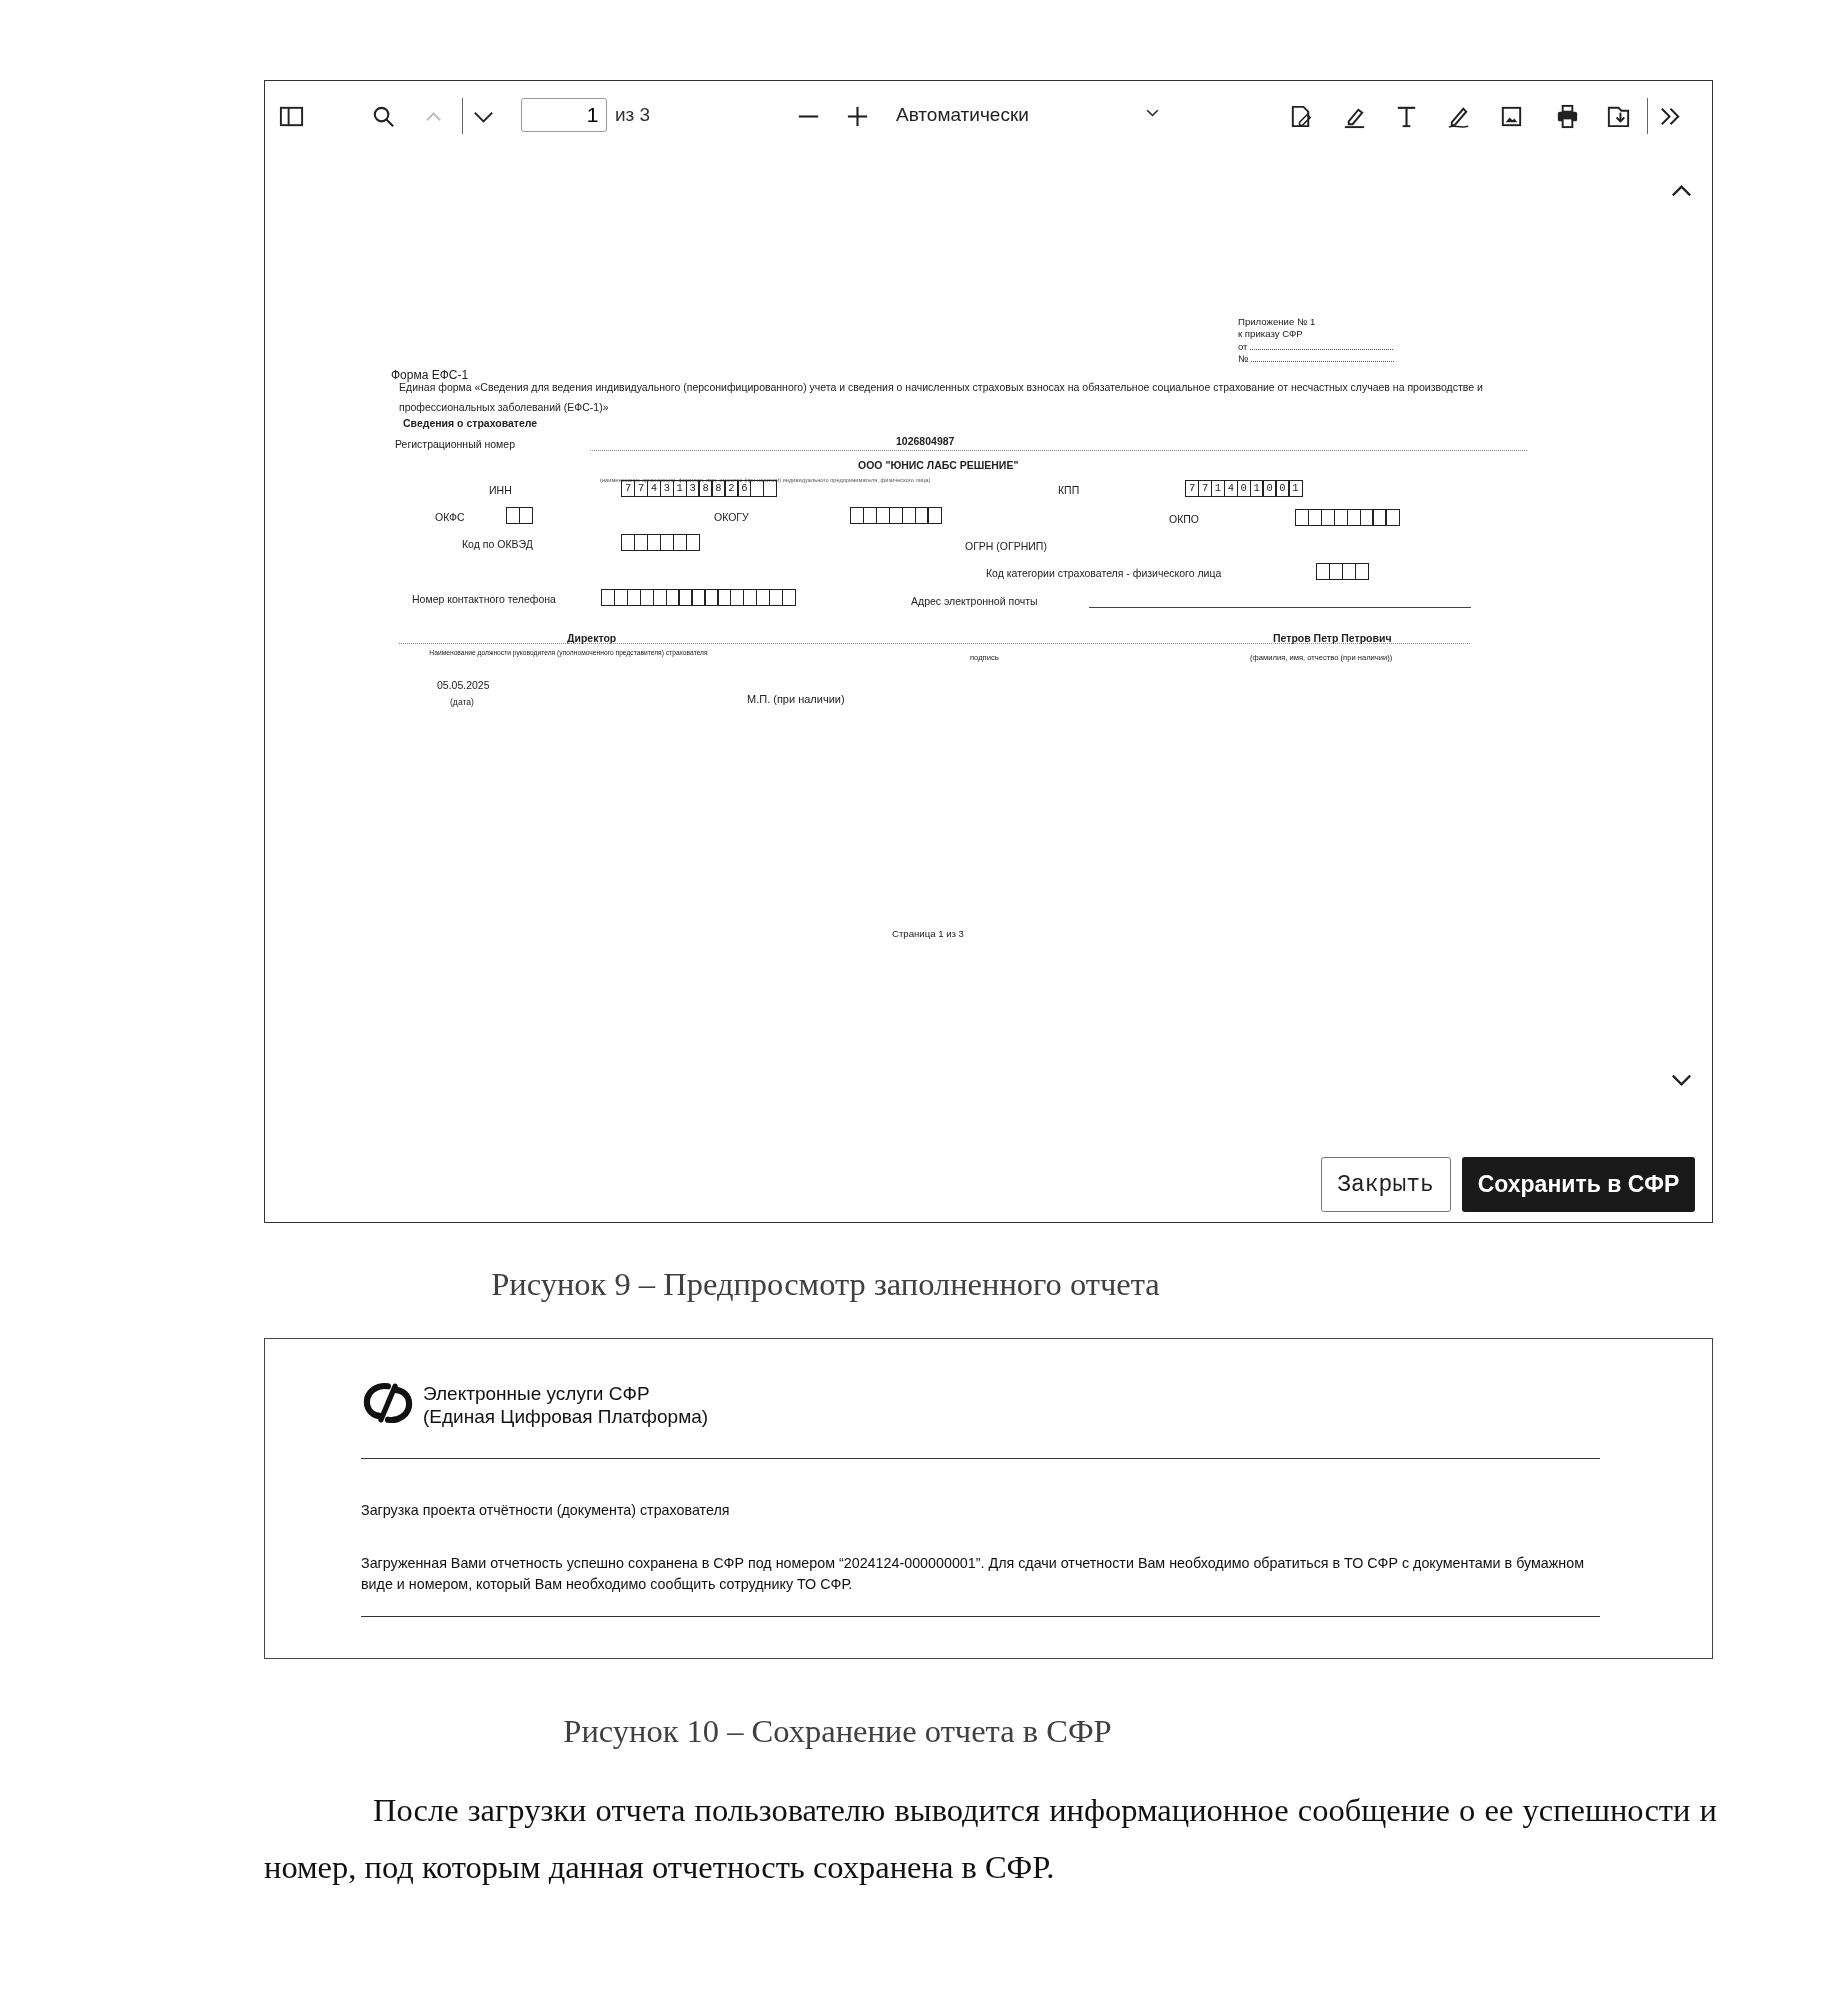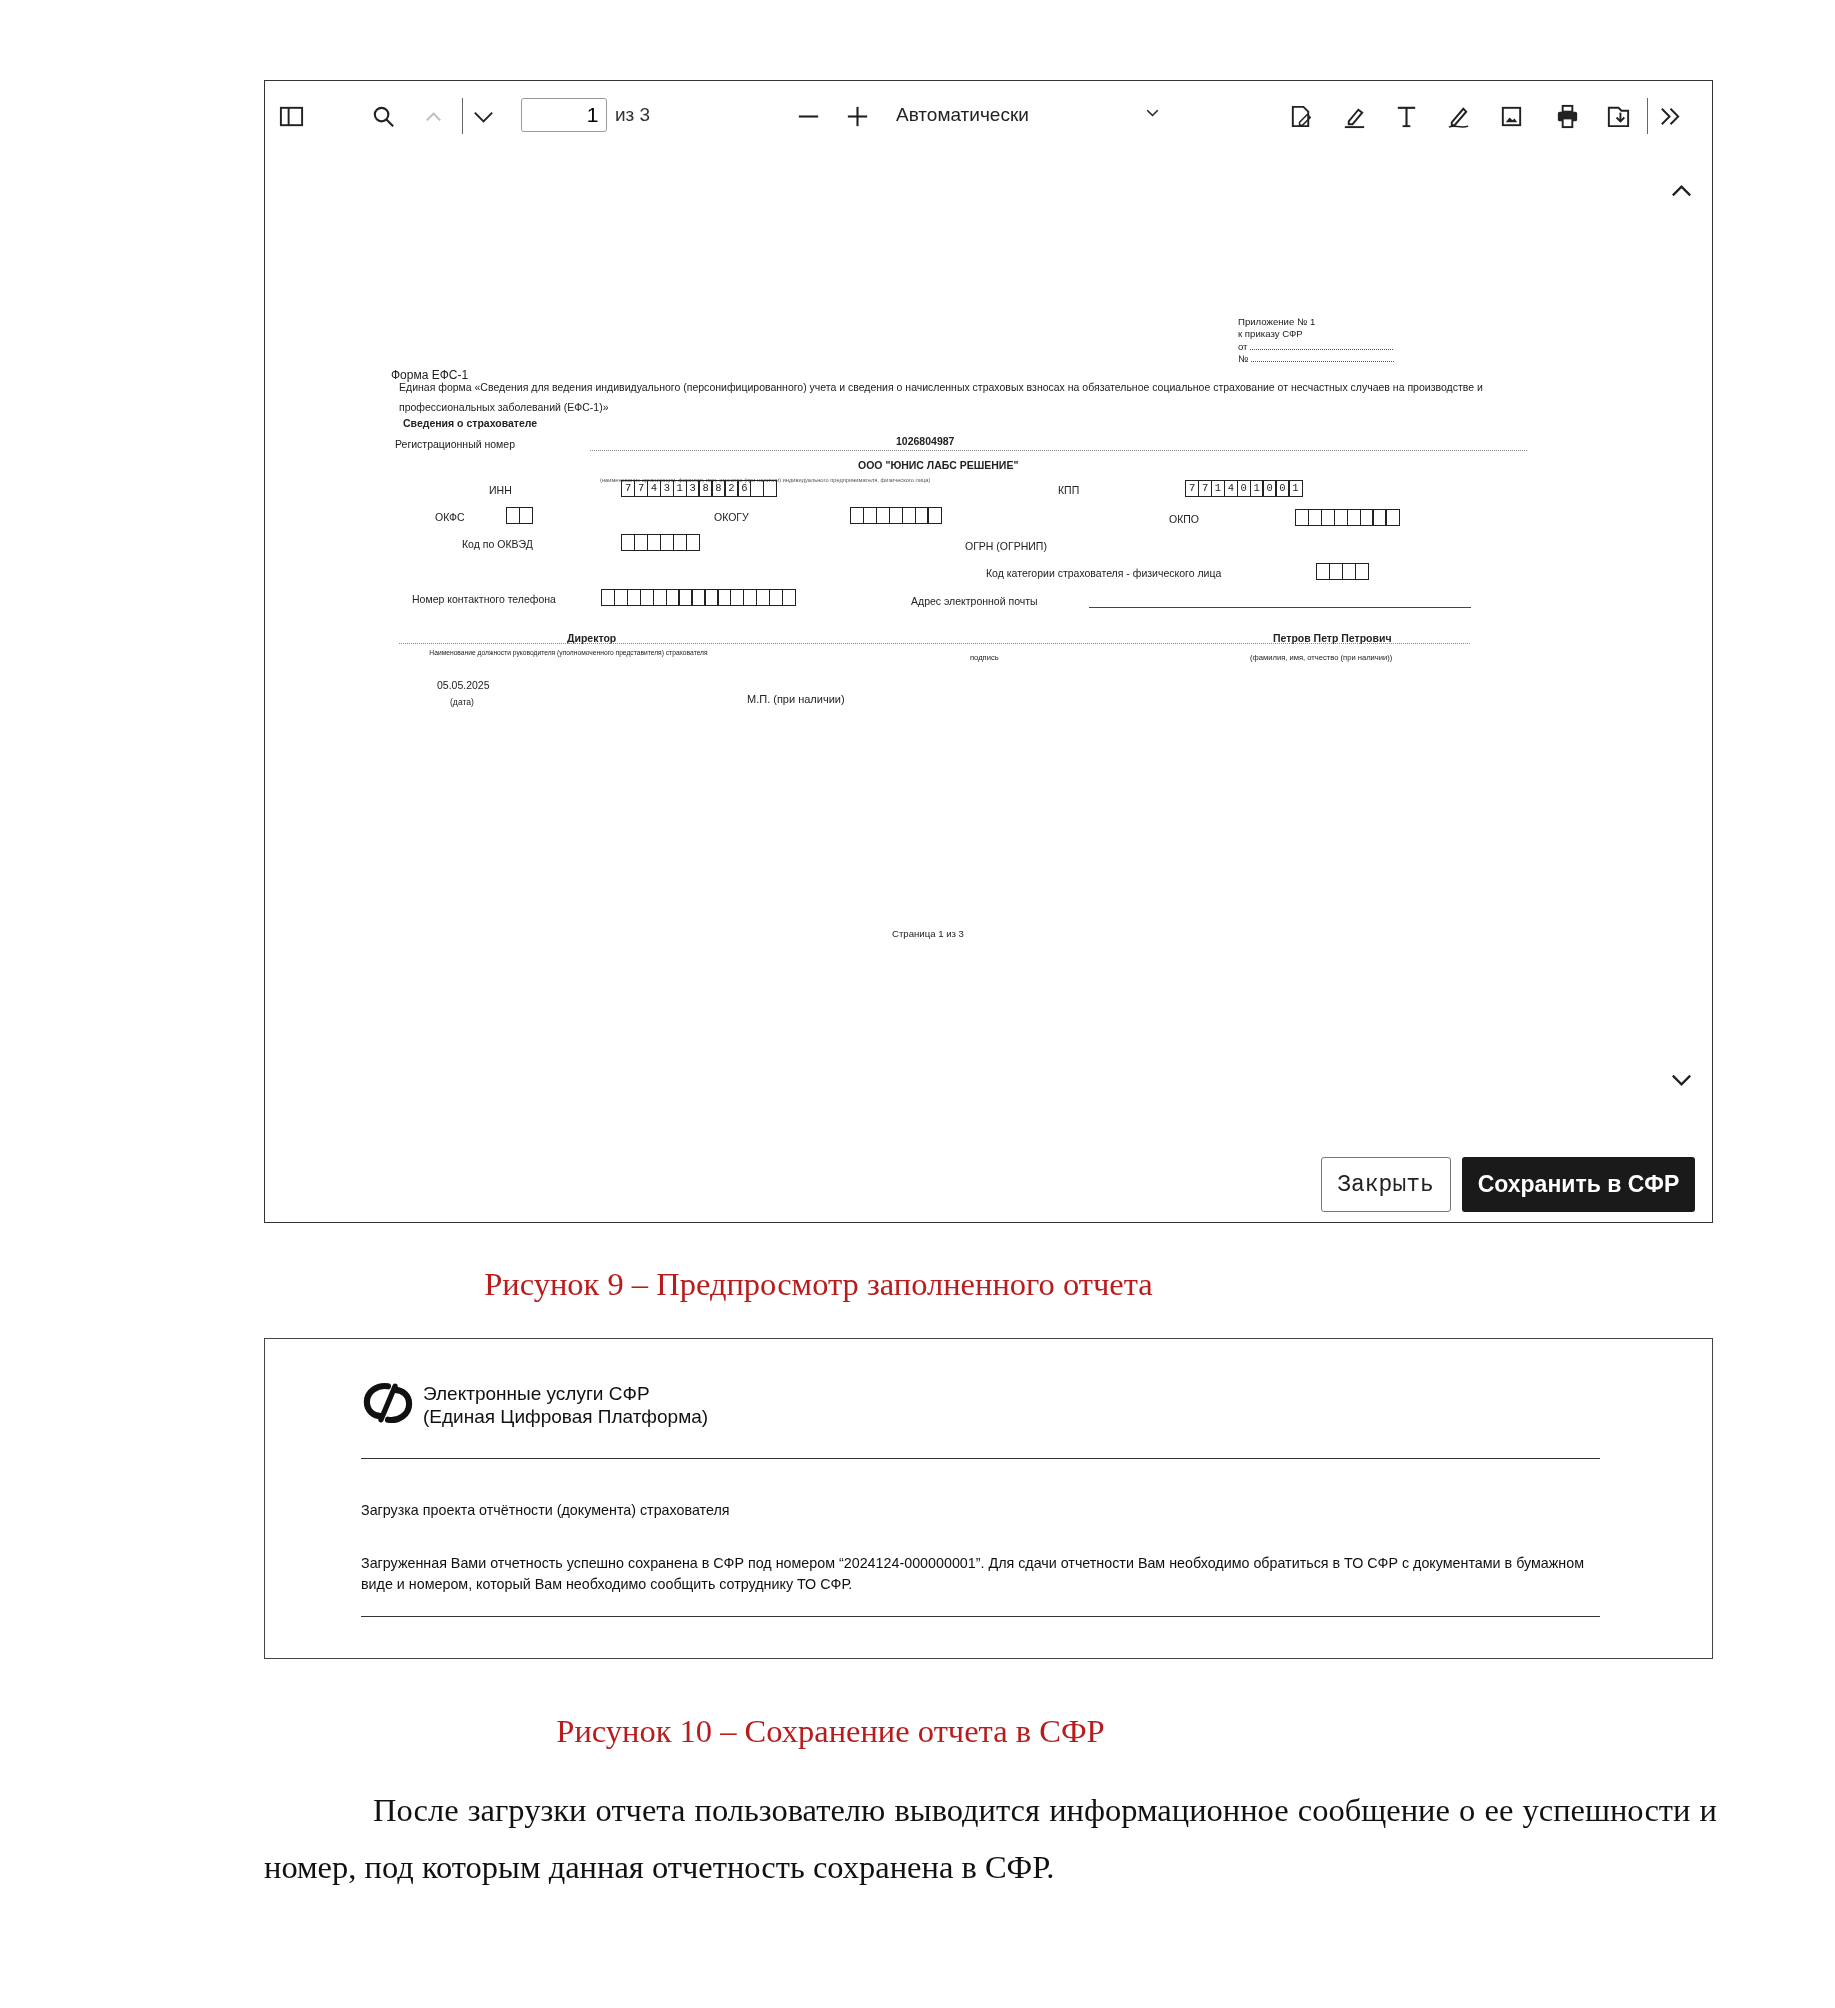--- a/index.html
+++ b/index.html
@@ -40,22 +40,22 @@
                 font-size: 10.5px; text-align: center; line-height: 14.3px; font-family: "Liberation Mono", monospace; }
   .dotline { position: absolute; border-bottom: 1px dotted #888; }
   .solidline { position: absolute; border-bottom: 1.4px solid #444; }
 
   .footer-btns { position: absolute; right: 17px; bottom: 9.6px; display: flex; gap: 11.5px; }
   .btn-close { width: 130px; height: 55px; border: 1.4px solid #777; border-radius: 2.9px; background: #fff;
                font-size: 23px; color: #222; font-family: Liberation Mono, monospace; cursor: pointer; }
   .btn-save { width: 233px; height: 55px; border: none; border-radius: 2.9px; background: #1a1a1a;
               color: #fff; font-weight: bold; font-size: 23px; font-family: "Liberation Sans", sans-serif; cursor: pointer; }
 
-  .caption { position: absolute; left: 1px; width: 1635px; text-align: center;
-             font-family: "Liberation Serif", serif; font-size: 32.5px; color: #b91c1c; }
+  .caption { position: absolute; left: 8px; width: 1635px; text-align: center;
+             font-family: "Liberation Serif", serif; font-size: 32.5px; color: #404040; }
 
   
   .panel2 { position: absolute; left: 264px; top: 1338px; width: 1449px; height: 321px;
             border: 1.9px solid #444; background: #fff; }
   .brand { position: absolute; left: 96px; top: 42px; display: flex; align-items: center; gap: 8px; }
   .brand-text { font-size: 19px; line-height: 23px; color: #111; }
   .hr { position: absolute; left: 96px; width: 1239px; border-top: 1.4px solid #333; }
   .p2-heading { position: absolute; left: 96px; top: 163px; font-size: 14.3px; color: #111; }
   .p2-message { position: absolute; left: 96px; top: 214px; width: 1239px; font-size: 14.3px; line-height: 21px; color: #111; }
 

